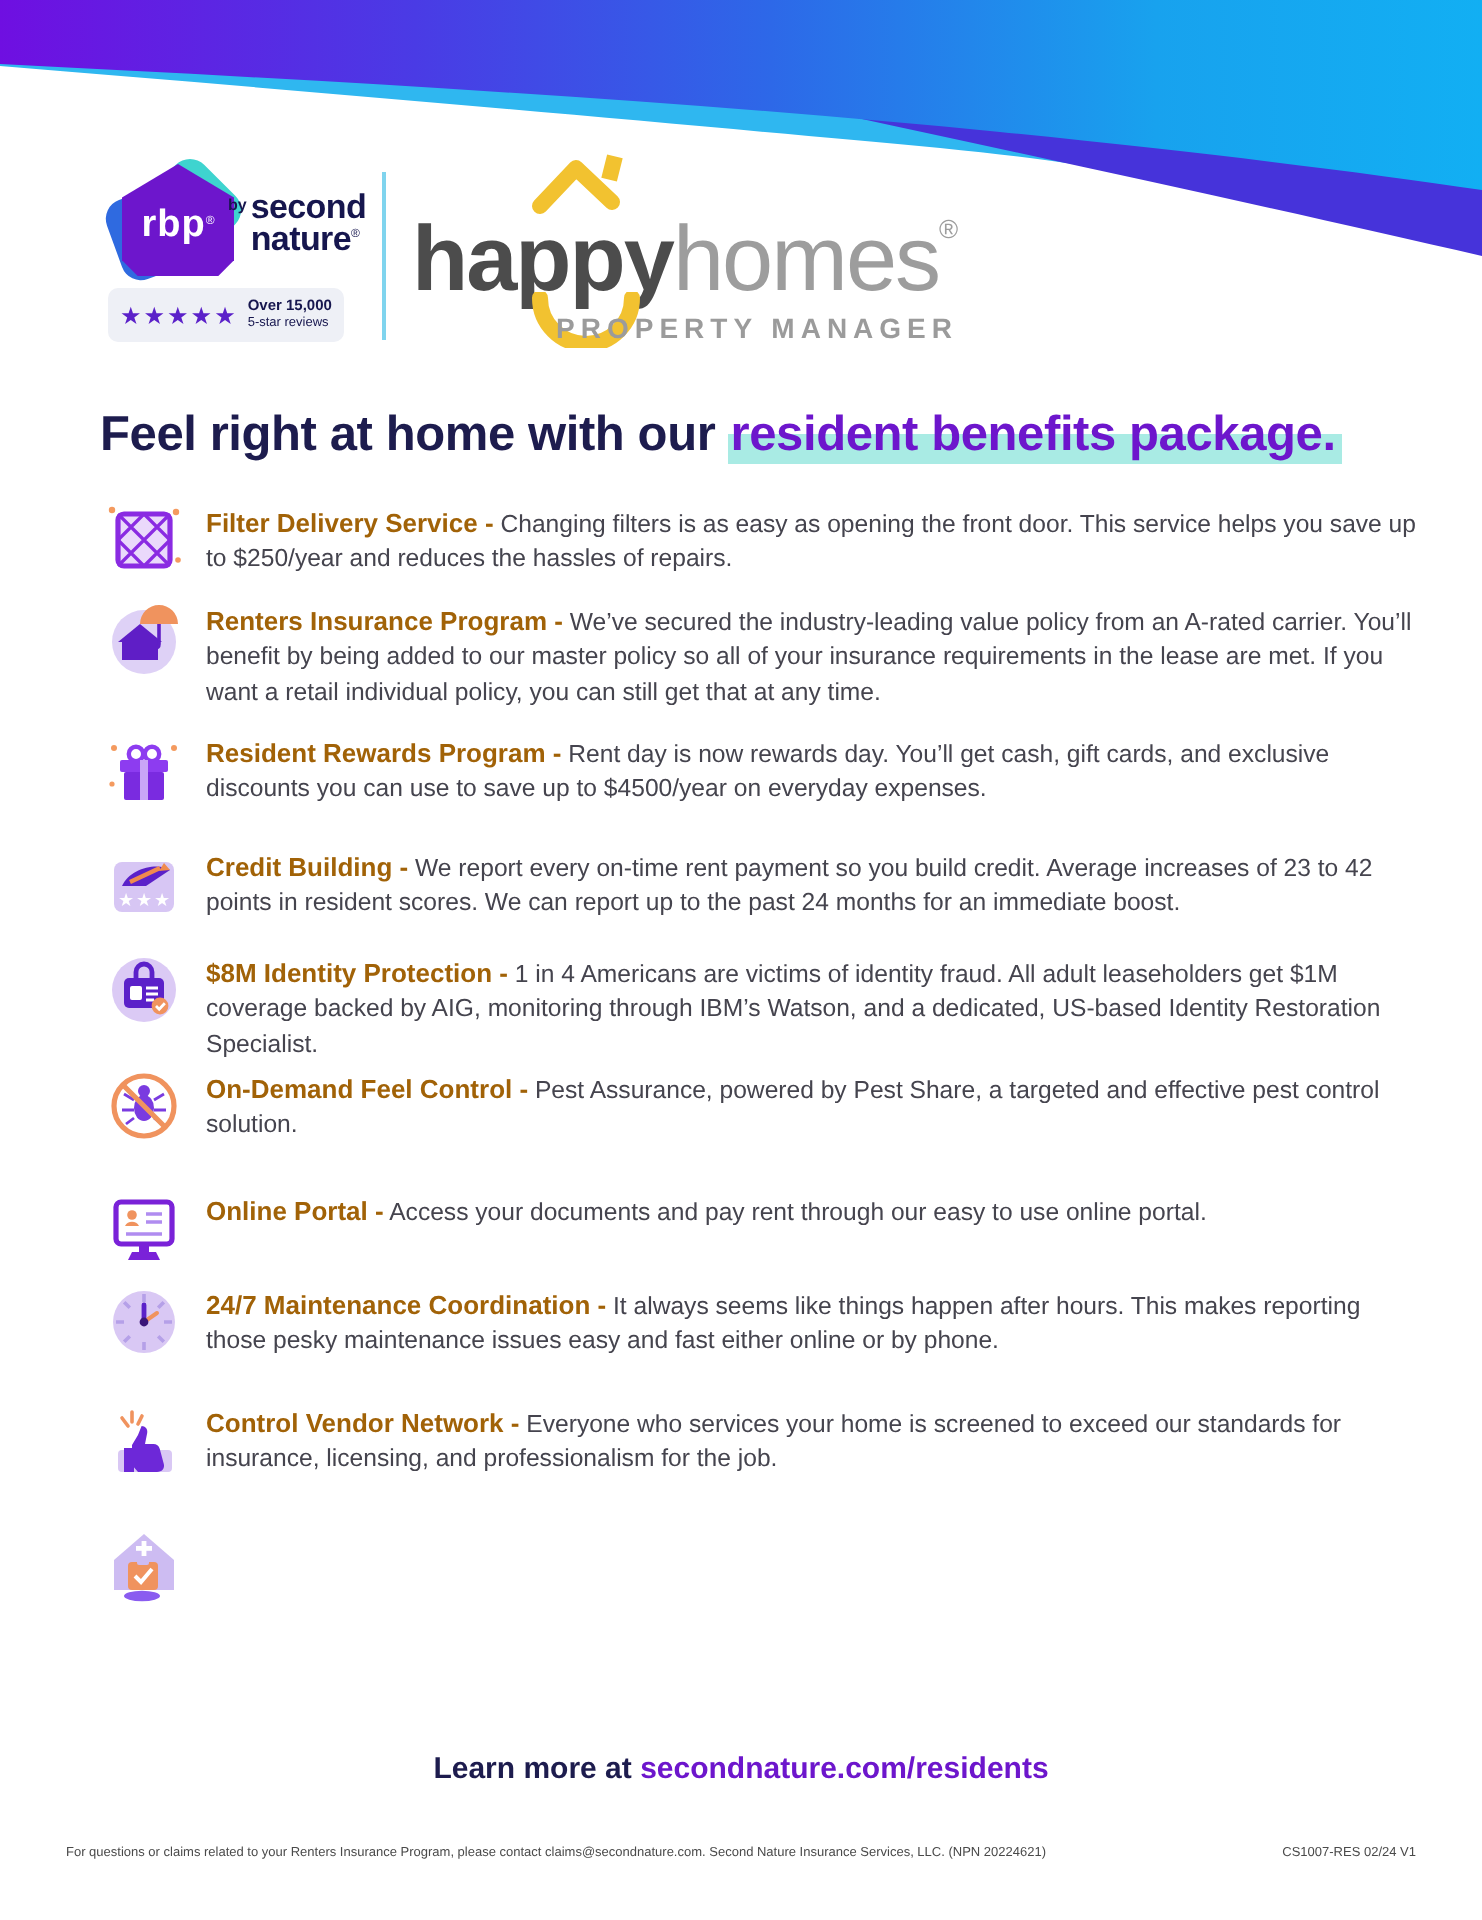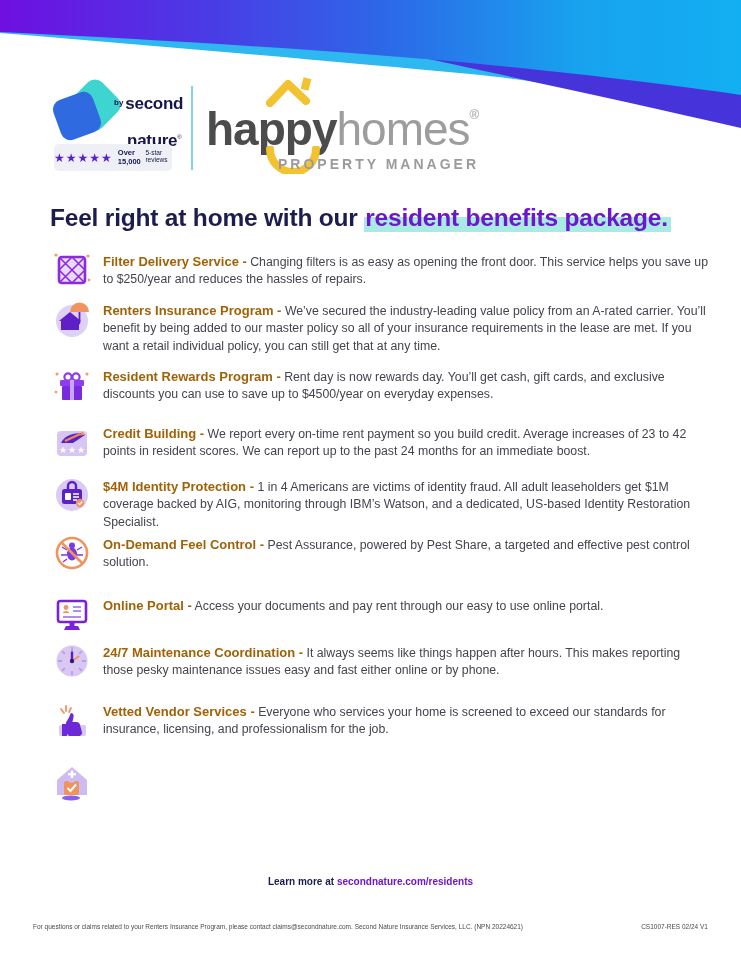--- a/index.html
+++ b/index.html
@@ -13,28 +13,28 @@
   .rbp-d.teal{left:24px;top:4px;background:#3ed4cf;transform:rotate(45deg);}
   .rbp-d.blue{left:6px;top:15px;background:#2f6ae0;transform:rotate(70deg);}
   .rbp-house{position:absolute;left:11px;top:2px;width:56px;height:56px;background:#6d16cc;
      clip-path:polygon(50% 0,100% 30%,100% 86%,86% 100%,14% 100%,0 86%,0 30%);
      display:flex;align-items:center;justify-content:center;}
   .rbp-house span{color:#fff;font-weight:700;font-size:19px;letter-spacing:.5px;margin-top:6px;}
   .rbp-house sup{color:#fff;font-size:6px;margin-top:2px;}
 
   .sn-lockup{position:absolute;left:114px;top:96px;display:flex;}
   .sn-by{font-size:8px;color:#16164e;font-weight:600;margin:2px 2px 0 0;}
-  .sn-words{display:flex;flex-direction:column;align-items:center;line-height:.92;gap:21px;}
+  .sn-words{display:flex;flex-direction:column;align-items:flex-start;line-height:.92;}
   .sn-words span{font-size:17px;font-weight:800;color:#16164e;letter-spacing:-.3px;}
   .sn-words sup{font-size:6px;font-weight:400;}
 
   .rating-badge{position:absolute;left:54px;top:144px;width:118px;height:27px;background:#eef0f6;
      border-radius:5px;display:flex;align-items:center;justify-content:center;gap:5px;}
   .stars{color:#5b21c9;font-size:12px;letter-spacing:1px;}
-  .rating-text{display:flex;flex-direction:row;line-height:1.15;}
+  .rating-text{display:flex;flex-direction:column;line-height:1.15;}
   .rating-text .l1{font-size:7.5px;font-weight:700;color:#16164e;}
   .rating-text .l2{font-size:6.5px;color:#16164e;}
 
   .logo-divider{position:absolute;left:191px;top:86px;width:2px;height:84px;background:#7fd4ee;}
 
   .hh-logo{position:absolute;left:206px;top:84px;width:285px;height:100px;}
   .hh-text{position:absolute;left:0;top:22px;font-size:46px;letter-spacing:-1px;line-height:1;white-space:nowrap;}
   .hh-happy{font-weight:800;color:#4c4c4c;}
   .hh-homes{font-weight:300;color:#9d9d9d;}
   .hh-reg{font-size:13px;color:#9d9d9d;vertical-align:26px;font-weight:400;}
@@ -49,21 +49,21 @@
      background:linear-gradient(#a9ebe4,#a9ebe4) no-repeat;
      background-size:101% 52%;background-position:0 92%;padding:0 3px 2px 1px;}
 
   
   .benefit{position:absolute;left:52px;width:662px;display:flex;gap:11px;align-items:flex-start;}
   .icon{width:40px;height:40px;flex:0 0 40px;margin-top:-3px;}
   .btext{margin:0;width:606px;font-size:12.3px;line-height:1.42;color:#45444e;}
   .btext strong{font-size:13px;color:#a16207;font-weight:700;}
 
   
-  .learn-more{position:absolute;top:876px;left:0;width:741px;text-align:center;font-size:10px;}
+  .learn-more{position:absolute;top:876px;left:0;width:741px;text-align:center;font-size:15px;}
   .learn-more .lm-plain{color:#1d1c4e;font-weight:600;}
   .learn-more .lm-link{color:#6d16cc;font-weight:800;text-decoration:none;}
   .legal{position:absolute;top:923px;left:33px;width:675px;display:flex;justify-content:space-between;
      font-size:6.5px;color:#4a4a4a;}
   .legal .code{white-space:nowrap;margin-left:30px;}
 </style>
 </head>
 <body>
 
 <div class="page">
@@ -79,20 +79,24 @@
       </linearGradient>
     </defs>
     <path d="M0,33 C160,46 340,62 470,74 C510,78 540,82 560,86 L560,0 L0,0 Z" fill="#2fb7f0"></path>
     <path d="M340,40 C480,70 620,100 741,128 L741,0 L340,0 Z" fill="#4633da"></path>
     <path d="M0,32 C160,40 340,50 500,66 C600,76 680,86 741,95 L741,0 L0,0 Z" fill="url(#gmain)"></path>
   </svg>
 
   <div class="rbp-mark">
     <div class="rbp-d teal"></div>
     <div class="rbp-d blue"></div>
+    <div class="rbp-house">
+      <span>rbp</span>
+        <sup>®</sup>
+    </div>
   </div>
 
   <div class="sn-lockup">
     <span class="sn-by">by</span>
     <div class="sn-words">
       <span>second</span>
       <span><span>nature</span><sup>®</sup></span>
     </div>
   </div>
 
@@ -186,21 +190,21 @@
       <svg width="40" height="40" viewBox="0 0 40 40">
         <circle cx="20" cy="20" r="16" fill="#dbcaf5"></circle>
         <path d="M16,14 L16,11 A4,4 0 0 1 24,11 L24,14" stroke="#5b21c9" stroke-width="2.4" fill="none"></path>
         <rect x="10" y="14" width="20" height="15" rx="2.5" fill="#5b21c9"></rect>
         <rect x="13" y="18" width="6" height="7" rx="1" fill="#ffffff"></rect>
         <path d="M21,19 H27 M21,22 H27 M21,25 H25" stroke="#ffffff" stroke-width="1.6"></path>
         <circle cx="28" cy="28" r="4.2" fill="#f0935e"></circle>
         <path d="M26,28 L27.6,29.6 L30.4,26.6" stroke="#ffffff" stroke-width="1.4" fill="none"></path>
       </svg>
     </span>
-    <p class="btext"><strong>$4M Identity Protection -</strong> <span>1 in 4 Americans are victims of identity fraud. All adult leaseholders get $1M coverage backed by AIG, monitoring through IBM’s Watson, and a dedicated, US-based Identity Restoration Specialist.</span></p>
+    <p class="btext"><strong>$8M Identity Protection -</strong> <span>1 in 4 Americans are victims of identity fraud. All adult leaseholders get $1M coverage backed by AIG, monitoring through IBM’s Watson, and a dedicated, US-based Identity Restoration Specialist.</span></p>
   </div>
 
   <div class="benefit" style="top:536px">
     <span class="icon">
       <svg width="40" height="40" viewBox="0 0 40 40">
         <circle cx="20" cy="20" r="15" fill="none" stroke="#f0935e" stroke-width="2.6"></circle>
         <ellipse cx="20" cy="21" rx="5" ry="6.5" fill="#7a3be0"></ellipse>
         <circle cx="20" cy="12.5" r="3" fill="#7a3be0"></circle>
         <path d="M15,17 L10,14 M15,22 L9,22 M15,26 L11,29 M25,17 L30,14 M25,22 L31,22 M25,26 L29,29" stroke="#7a3be0" stroke-width="1.4"></path>
         <path d="M10,10 L30,30" stroke="#f0935e" stroke-width="2.6" stroke-linecap="round"></path>
@@ -238,21 +242,21 @@
 
   <div class="benefit" style="top:703px">
     <span class="icon">
       <svg width="40" height="40" viewBox="0 0 40 40">
         <path d="M9,9 L12,13 M14,6 L14,11 M19,8 L17,12" stroke="#f0935e" stroke-width="1.8" stroke-linecap="round"></path>
         <rect x="7" y="25" width="27" height="11" rx="2" fill="#d9c8f4"></rect>
         <rect x="10" y="24" width="5" height="12" fill="#6d28d8"></rect>
         <path d="M17,36 h9.5 c2.4,0 4,-1.8 3.4,-4 l-2,-7.5 c-0.4,-1.6 -1.7,-2.5 -3.2,-2.5 h-4.2 l1.1,-5.5 c0.4,-2 -1,-3.5 -2.8,-3.5 l-1.8,4.5 -3,5 v10 z" fill="#6d28d8"></path>
       </svg>
     </span>
-    <p class="btext"><strong>Vetted Vendor Services -</strong> <span>Everyone who services your home is screened to exceed our standards for insurance, licensing, and professionalism for the job.</span></p>
+    <p class="btext"><strong>Control Vendor Network -</strong> <span>Everyone who services your home is screened to exceed our standards for insurance, licensing, and professionalism for the job.</span></p>
   </div>
 
   <div class="benefit" style="top:765px">
     <span class="icon">
       <svg width="40" height="40" viewBox="0 0 40 40">
         <ellipse cx="19" cy="36" rx="9" ry="2.6" fill="#8a5cf0"></ellipse>
         <polygon points="20,5 35,18 35,33 5,33 5,18" fill="#cdbcf2"></polygon>
         <rect x="16" y="11" width="8" height="2.4" fill="#ffffff"></rect>
         <rect x="18.8" y="8.5" width="2.4" height="7.5" fill="#ffffff"></rect>
         <rect x="12" y="19" width="15" height="14" rx="2" fill="#f0935e"></rect>

